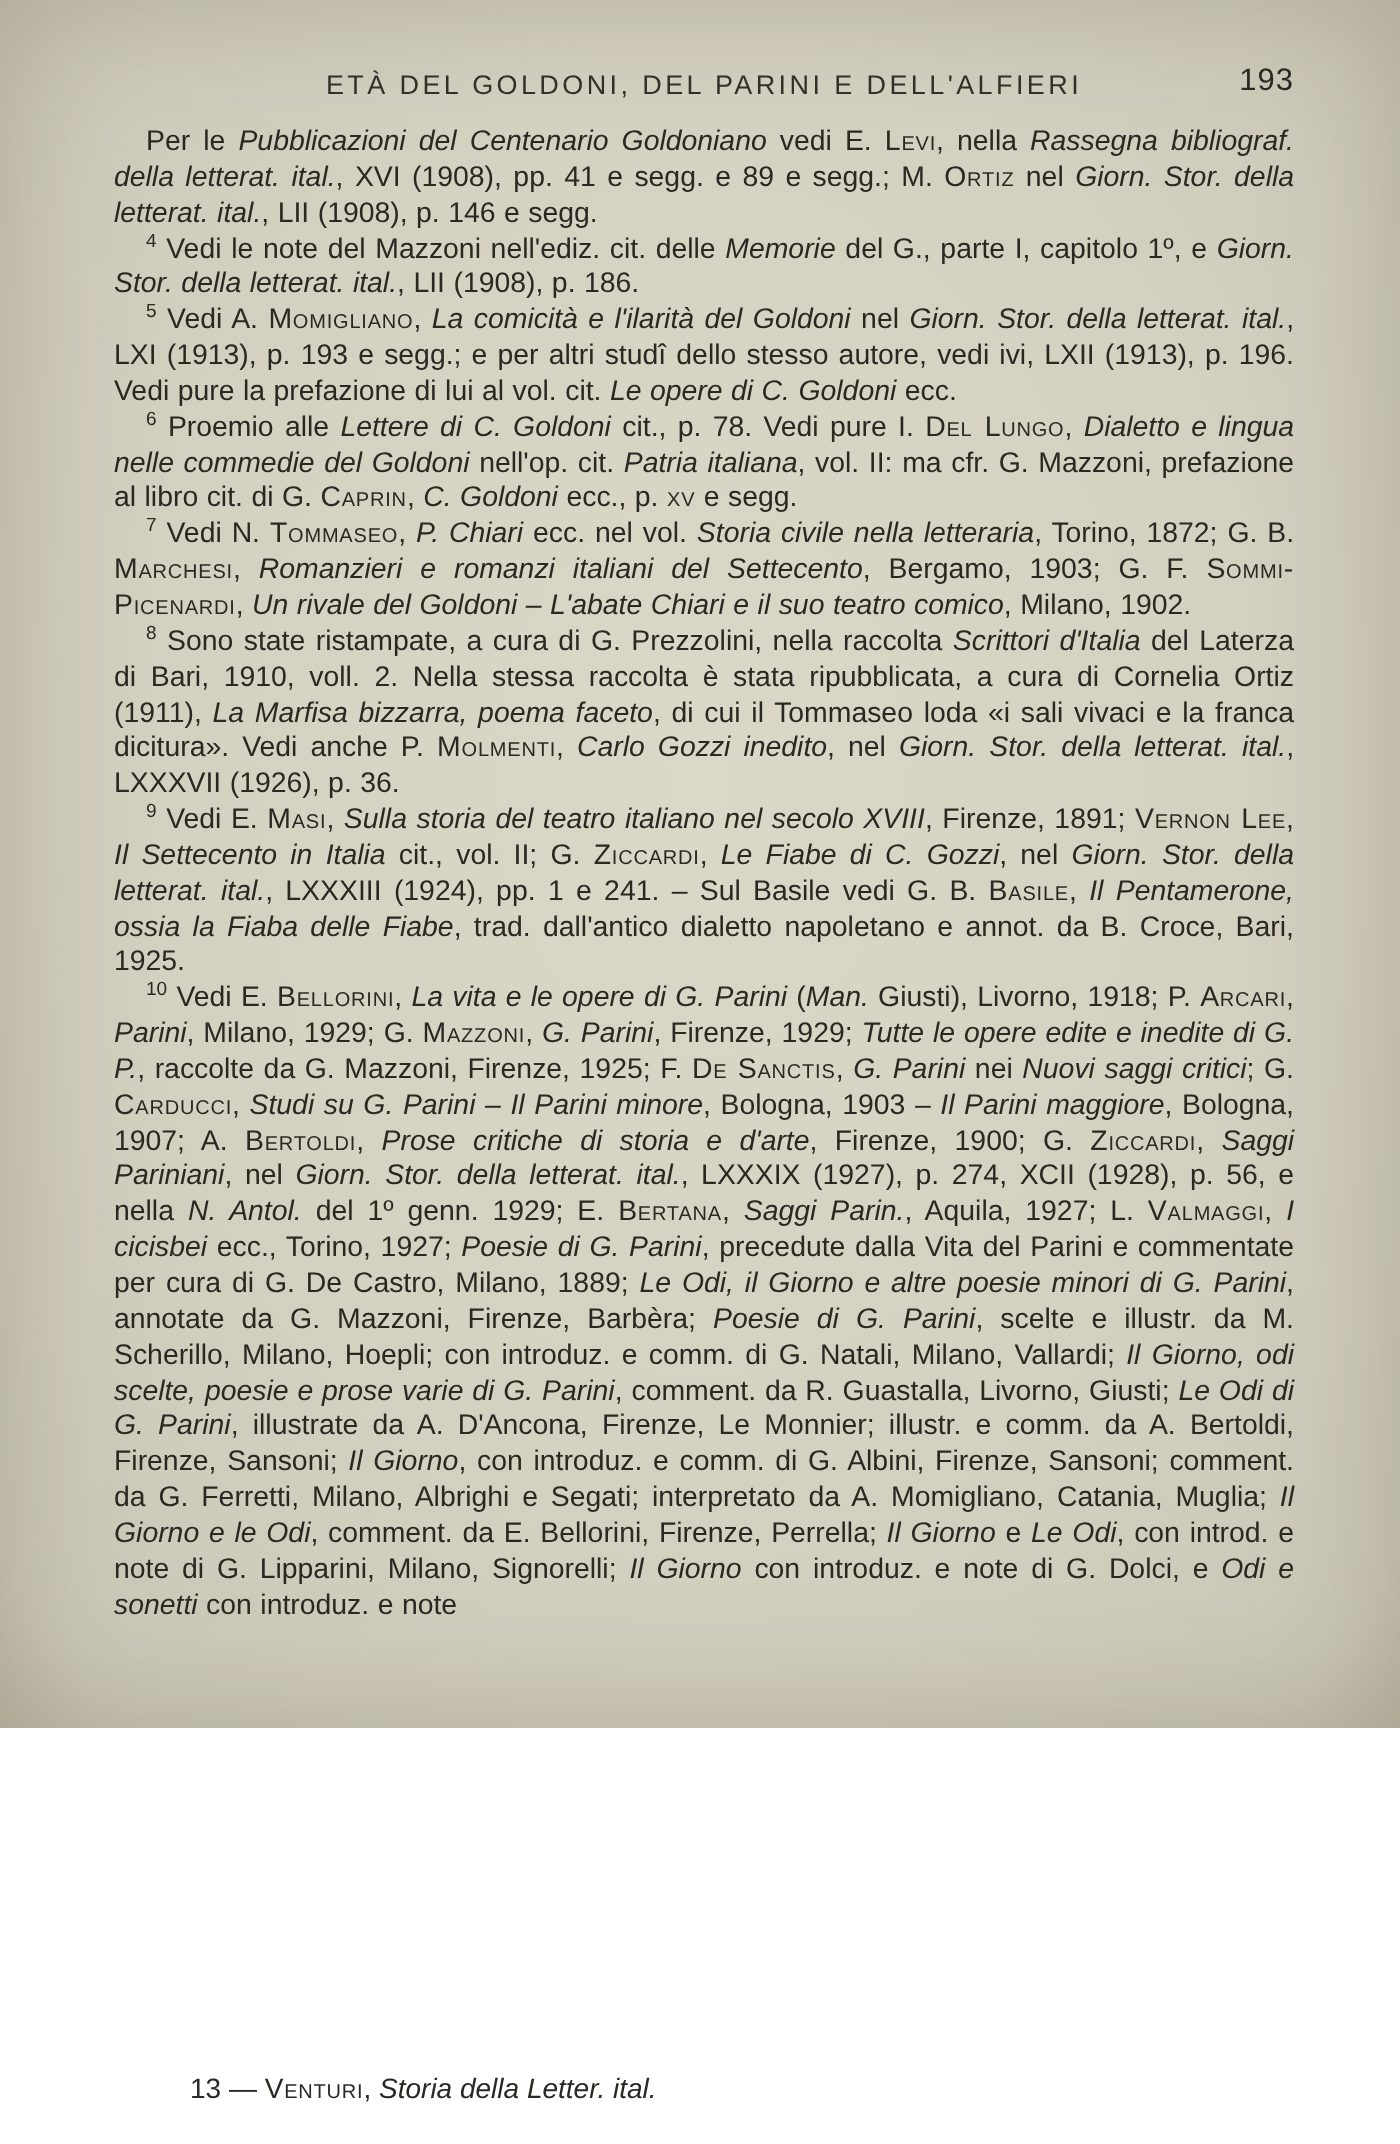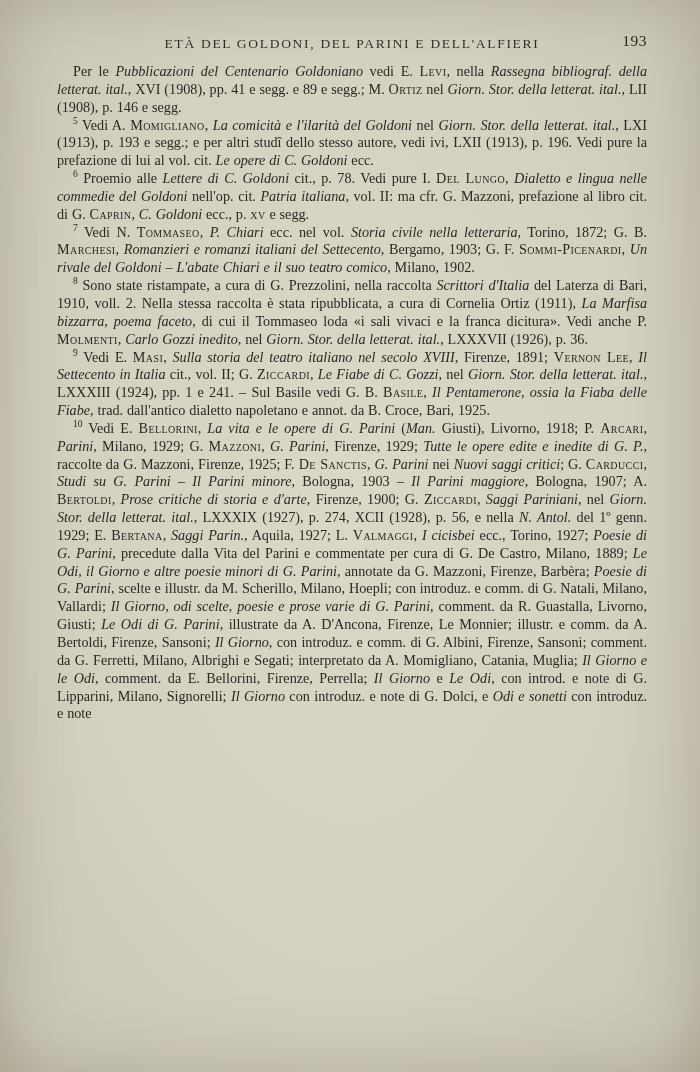--- a/index.html
+++ b/index.html
@@ -5,25 +5,25 @@
   html, body {
     margin: 0;
     padding: 0;
     width: 700px;
     height: 1072px;
     overflow: hidden;
   }
   .page {
     position: relative;
     width: 700px;
-    height: 1072px;
+    height: 864px;
     box-sizing: border-box;
     background: radial-gradient(ellipse at 50% 45%, #dcd8c8 0%, #d5d1c1 55%, #cbc7b6 92%, #c2beab 100%);
     box-shadow: inset 0 0 70px rgba(92, 86, 60, 0.28);
-    font-family: Liberation Serif, serif;
+    font-family: Liberation Sans, sans-serif;
     color: #2a2822;
   }
   .header {
     position: absolute;
     top: 34px;
     left: 57px;
     right: 53px;
     height: 20px;
     text-align: center;
   }
@@ -74,21 +74,23 @@
 <body>
 
 <div class="page">
   <div class="header">
     <span class="running-title">ETÀ DEL GOLDONI, DEL PARINI E DELL'ALFIERI</span>
     <span class="page-number">193</span>
   </div>
 
   <div class="body-text">
       <p class="para"><span>Per le </span><span class="it">Pubblicazioni del Centenario Goldoniano</span><span> vedi E. </span><span class="sc">Levi</span><span>, nella </span><span class="it">Rassegna bibliograf. della letterat. ital.</span><span>, XVI (1908), pp. 41 e segg. e 89 e segg.; M. </span><span class="sc">Ortiz</span><span> nel </span><span class="it">Giorn. Stor. della letterat. ital.</span><span>, LII (1908), p. 146 e segg.</span></p>
+      <p class="para"><sup class="fn-num">4</sup><span> Vedi le note del Mazzoni nell'ediz. cit. delle </span><span class="it">Memorie</span><span> del G., parte I, capitolo 1º, e </span><span class="it">Giorn. Stor. della letterat. ital.</span><span>, LII (1908), p. 186.</span></p>
       <p class="para"><sup class="fn-num">5</sup><span> Vedi A. </span><span class="sc">Momigliano</span><span>, </span><span class="it">La comicità e l'ilarità del Goldoni</span><span> nel </span><span class="it">Giorn. Stor. della letterat. ital.</span><span>, LXI (1913), p. 193 e segg.; e per altri studî dello stesso autore, vedi ivi, LXII (1913), p. 196. Vedi pure la prefazione di lui al vol. cit. </span><span class="it">Le opere di C. Goldoni</span><span> ecc.</span></p>
       <p class="para"><sup class="fn-num">6</sup><span> Proemio alle </span><span class="it">Lettere di C. Goldoni</span><span> cit., p. 78. Vedi pure I. </span><span class="sc">Del Lungo</span><span>, </span><span class="it">Dialetto e lingua nelle commedie del Goldoni</span><span> nell'op. cit. </span><span class="it">Patria italiana</span><span>, vol. II: ma cfr. G. Mazzoni, prefazione al libro cit. di G. </span><span class="sc">Caprin</span><span>, </span><span class="it">C. Goldoni</span><span> ecc., p. </span><span class="sc">xv</span><span> e segg.</span></p>
       <p class="para"><sup class="fn-num">7</sup><span> Vedi N. </span><span class="sc">Tommaseo</span><span>, </span><span class="it">P. Chiari</span><span> ecc. nel vol. </span><span class="it">Storia civile nella letteraria</span><span>, Torino, 1872; G. B. </span><span class="sc">Marchesi</span><span>, </span><span class="it">Romanzieri e romanzi italiani del Settecento</span><span>, Bergamo, 1903; G. F. </span><span class="sc">Sommi-Picenardi</span><span>, </span><span class="it">Un rivale del Goldoni – L'abate Chiari e il suo teatro comico</span><span>, Milano, 1902.</span></p>
       <p class="para"><sup class="fn-num">8</sup><span> Sono state ristampate, a cura di G. Prezzolini, nella raccolta </span><span class="it">Scrittori d'Italia</span><span> del Laterza di Bari, 1910, voll. 2. Nella stessa raccolta è stata ripubblicata, a cura di Cornelia Ortiz (1911), </span><span class="it">La Marfisa bizzarra, poema faceto</span><span>, di cui il Tommaseo loda «i sali vivaci e la franca dicitura». Vedi anche P. </span><span class="sc">Molmenti</span><span>, </span><span class="it">Carlo Gozzi inedito</span><span>, nel </span><span class="it">Giorn. Stor. della letterat. ital.</span><span>, LXXXVII (1926), p. 36.</span></p>
       <p class="para"><sup class="fn-num">9</sup><span> Vedi E. </span><span class="sc">Masi</span><span>, </span><span class="it">Sulla storia del teatro italiano nel secolo XVIII</span><span>, Firenze, 1891; </span><span class="sc">Vernon Lee</span><span>, </span><span class="it">Il Settecento in Italia</span><span> cit., vol. II; G. </span><span class="sc">Ziccardi</span><span>, </span><span class="it">Le Fiabe di C. Gozzi</span><span>, nel </span><span class="it">Giorn. Stor. della letterat. ital.</span><span>, LXXXIII (1924), pp. 1 e 241. – Sul Basile vedi G. B. </span><span class="sc">Basile</span><span>, </span><span class="it">Il Pentamerone, ossia la Fiaba delle Fiabe</span><span>, trad. dall'antico dialetto napoletano e annot. da B. Croce, Bari, 1925.</span></p>
       <p class="para"><sup class="fn-num">10</sup><span> Vedi E. </span><span class="sc">Bellorini</span><span>, </span><span class="it">La vita e le opere di G. Parini</span><span> (</span><span class="it">Man.</span><span> Giusti), Livorno, 1918; P. </span><span class="sc">Arcari</span><span>, </span><span class="it">Parini</span><span>, Milano, 1929; G. </span><span class="sc">Mazzoni</span><span>, </span><span class="it">G. Parini</span><span>, Firenze, 1929; </span><span class="it">Tutte le opere edite e inedite di G. P.</span><span>, raccolte da G. Mazzoni, Firenze, 1925; F. </span><span class="sc">De Sanctis</span><span>, </span><span class="it">G. Parini</span><span> nei </span><span class="it">Nuovi saggi critici</span><span>; G. </span><span class="sc">Carducci</span><span>, </span><span class="it">Studi su G. Parini – Il Parini minore</span><span>, Bologna, 1903 – </span><span class="it">Il Parini maggiore</span><span>, Bologna, 1907; A. </span><span class="sc">Bertoldi</span><span>, </span><span class="it">Prose critiche di storia e d'arte</span><span>, Firenze, 1900; G. </span><span class="sc">Ziccardi</span><span>, </span><span class="it">Saggi Pariniani</span><span>, nel </span><span class="it">Giorn. Stor. della letterat. ital.</span><span>, LXXXIX (1927), p. 274, XCII (1928), p. 56, e nella </span><span class="it">N. Antol.</span><span> del 1º genn. 1929; E. </span><span class="sc">Bertana</span><span>, </span><span class="it">Saggi Parin.</span><span>, Aquila, 1927; L. </span><span class="sc">Valmaggi</span><span>, </span><span class="it">I cicisbei</span><span> ecc., Torino, 1927; </span><span class="it">Poesie di G. Parini</span><span>, precedute dalla Vita del Parini e commentate per cura di G. De Castro, Milano, 1889; </span><span class="it">Le Odi, il Giorno e altre poesie minori di G. Parini</span><span>, annotate da G. Mazzoni, Firenze, Barbèra; </span><span class="it">Poesie di G. Parini</span><span>, scelte e illustr. da M. Scherillo, Milano, Hoepli; con introduz. e comm. di G. Natali, Milano, Vallardi; </span><span class="it">Il Giorno, odi scelte, poesie e prose varie di G. Parini</span><span>, comment. da R. Guastalla, Livorno, Giusti; </span><span class="it">Le Odi di G. Parini</span><span>, illustrate da A. D'Ancona, Firenze, Le Monnier; illustr. e comm. da A. Bertoldi, Firenze, Sansoni; </span><span class="it">Il Giorno</span><span>, con introduz. e comm. di G. Albini, Firenze, Sansoni; comment. da G. Ferretti, Milano, Albrighi e Segati; interpretato da A. Momigliano, Catania, Muglia; </span><span class="it">Il Giorno e le Odi</span><span>, comment. da E. Bellorini, Firenze, Perrella; </span><span class="it">Il Giorno</span><span> e </span><span class="it">Le Odi</span><span>, con introd. e note di G. Lipparini, Milano, Signorelli; </span><span class="it">Il Giorno</span><span> con introduz. e note di G. Dolci, e </span><span class="it">Odi e sonetti</span><span> con introduz. e note</span></p>
     </div>
 
+  <div class="footer"><span>13 — </span><span class="sc">Venturi</span><span>, </span><span class="it">Storia della Letter. ital.</span></div>
 </div>
 
 </body></html>

